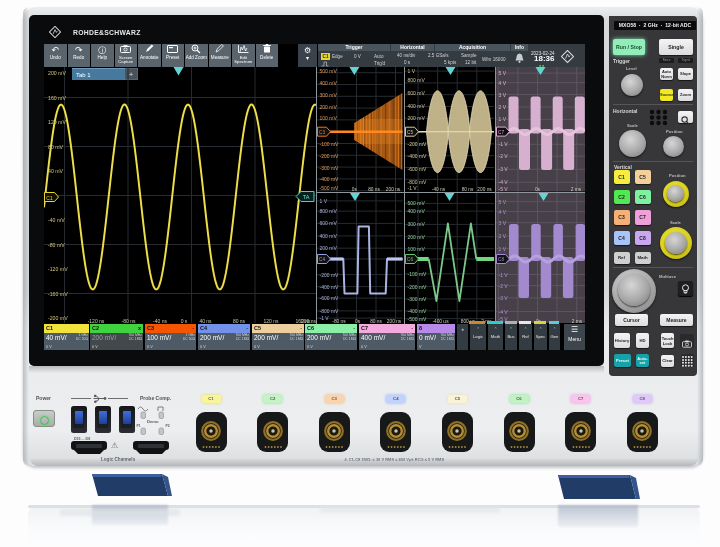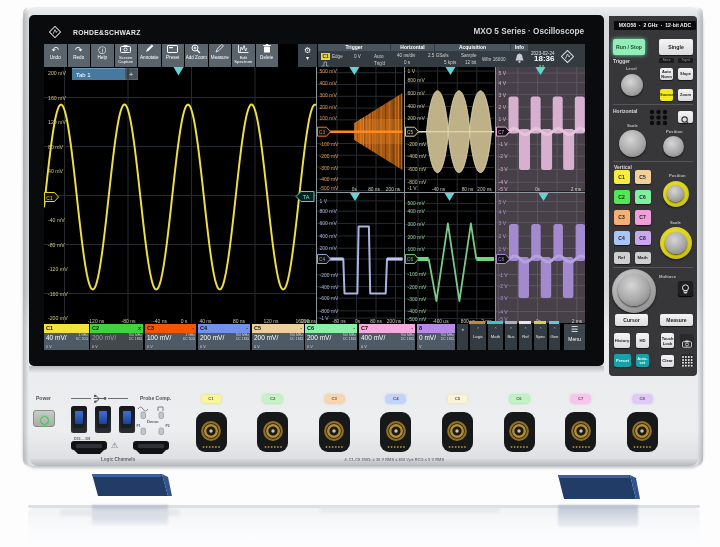--- a/index.html
+++ b/index.html
@@ -74,21 +74,20 @@
 <body>
 <div id="stage">
   <div id="body" class="abs"></div>
   <div id="bezel" class="abs"></div>
 
   <svg class="abs" style="left:49px;top:26px" width="12" height="12" viewBox="0 0 13 13">
     <rect x="2.2" y="2.2" width="8.6" height="8.6" fill="none" stroke="#dcdcdc" stroke-width="1.1" transform="rotate(45 6.5 6.5)"></rect>
     <path d="M4.5 8.5 L6.5 4 L8 7 L9 5.5" stroke="#dcdcdc" stroke-width="0.9" fill="none"></path>
   </svg>
   <div class="abs bztxt" style="left:73px;top:28.5px;font-size:6.8px;letter-spacing:0.3px;">ROHDE&amp;SCHWARZ</div>
-  <div class="abs bztxt" style="left:404px;top:27px;width:180px;text-align:right;font-size:8.2px;color:#d2d2d2;">MXO 5 Series · Oscilloscope</div>
 
   <div id="lcd" class="abs">
     <div class="tbtn" style="left:0px;width:22.5px">
         <span class="ic">↶</span>
         <span class="lb">Undo</span>
       </div>
     <div class="tbtn" style="left:23.5px;width:22.5px">
         <span class="ic">↷</span>
         <span class="lb">Redo</span>
       </div>

